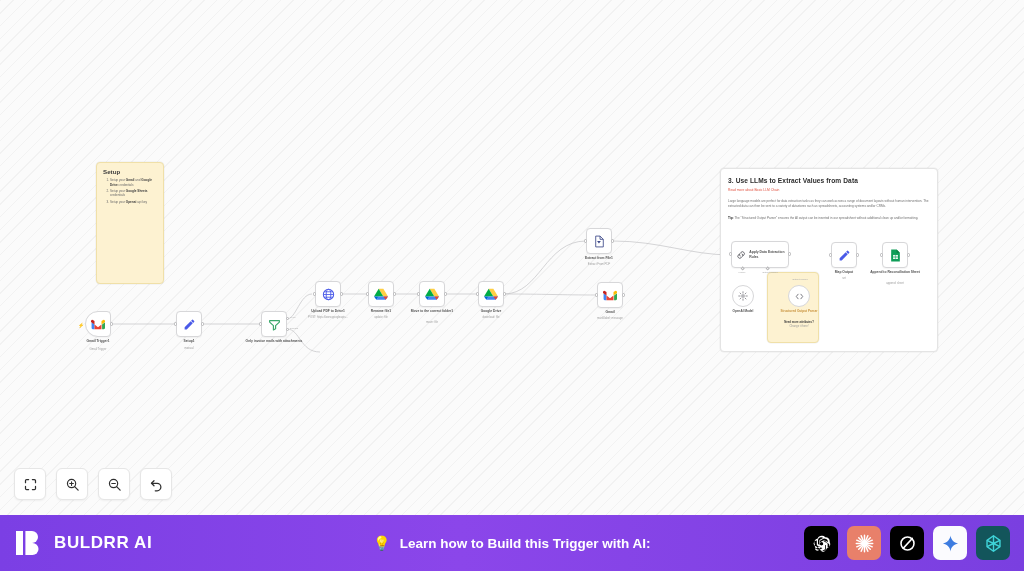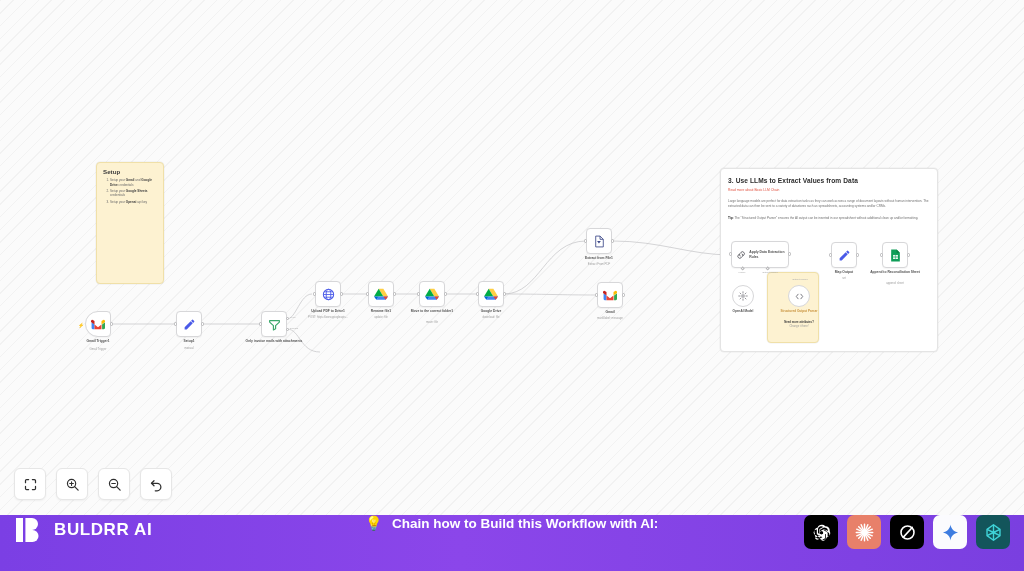--- a/index.html
+++ b/index.html
@@ -148,21 +148,21 @@
   .tbtn {
     width: 32px; height: 32px; background: #fff; border: 0.6px solid #e6e6e6;
     border-radius: 6px; display: flex; align-items: center; justify-content: center;
     box-shadow: 0 1px 2px rgba(0,0,0,.05); cursor: pointer;
   }
 
   
   #banner {
     position: absolute; left: 0; top: 515px; width: 1024px; height: 56px;
     background: linear-gradient(90deg, #7b3fe4 0%, #8b46ea 45%, #7a3fe0 100%);
-    display: flex; align-items: flex-start; padding: 0 14px;
+    display: flex; align-items: center; padding: 0 14px;
   }
   #brand { display: flex; align-items: center; gap: 10px; }
   #brand .mark {
     width: 30px; height: 30px; position: relative;
   }
   #brand .bname {
     color: #fff; font-size: 17px; font-weight: bold; letter-spacing: .6px;
   }
   #cta { display: flex; align-items: center; gap: 9px; margin-left: auto; margin-right: auto;
          position: absolute; left: 50%; transform: translateX(-50%); }
@@ -471,21 +471,21 @@
           <path d="M11 3h7a6 6 0 010 12h-7V3z" fill="#fff"></path>
           <path d="M11 15h7.5a6 6 0 010 12H11V15z" fill="#fff"></path>
           <rect x="9" y="3" width="2.4" height="24" fill="#7b3fe4"></rect>
         </svg>
       </div>
       <div class="bname">BULDRR AI</div>
     </div>
 
     <div id="cta">
       <span class="bulb">💡</span>
-      <span class="ctext">Chain how to Build this Workflow with AI:</span>
+      <span class="ctext">Learn how to Build this Trigger with AI:</span>
     </div>
 
     <div id="ai-icons">
       <div class="ai-ic openai">
         <svg width="21" height="21" viewBox="0 0 24 24">
           <path d="M12 3.2c-2 0-3.7 1.2-4.4 3a4.7 4.7 0 00-3.1 7 4.7 4.7 0 00.5 3.6 4.8 4.8 0 005.1 2.3 4.7 4.7 0 008.1-1.7 4.7 4.7 0 003.1-7 4.7 4.7 0 00-5-5.6A4.7 4.7 0 0012 3.2zm0 1.7a3 3 0 011.9.7l-3.8 2.2a.9.9 0 00-.5.8v5l-1.6-.9V8.3A3.4 3.4 0 0112 4.9zm4 1.6a3.4 3.4 0 013.3 3.9l-3.8-2.2a.9.9 0 00-.9 0l-4.3 2.5V8.8l3.8-2.2a3.4 3.4 0 011.9-.1zM6.6 8.6v4.9c0 .3.2.6.5.8l4.3 2.5-1.6.9-3.8-2.2a3.4 3.4 0 011-6.9zm10.6 1.8l3.1 1.8a3.4 3.4 0 01-1.3 5.1v-4.9a.9.9 0 00-.5-.8l-4.3-2.5 1.6-.9zM12 10.2l1.8 1v2.1l-1.8 1-1.8-1v-2.1l1.8-1zm3.4 2.9l1.6.9v4.4a3.4 3.4 0 01-5.2 2.7l3.8-2.2a.9.9 0 00.5-.8v-5zm-6.7 1.7l4.3 2.5-3.8 2.2a3.4 3.4 0 01-4.7-1.3l3.8-2.2a.9.9 0 00.4-.8v-.4z" fill="#fff"></path>
         </svg>
       </div>
       <div class="ai-ic claude">
         <svg width="21" height="21" viewBox="0 0 24 24">

